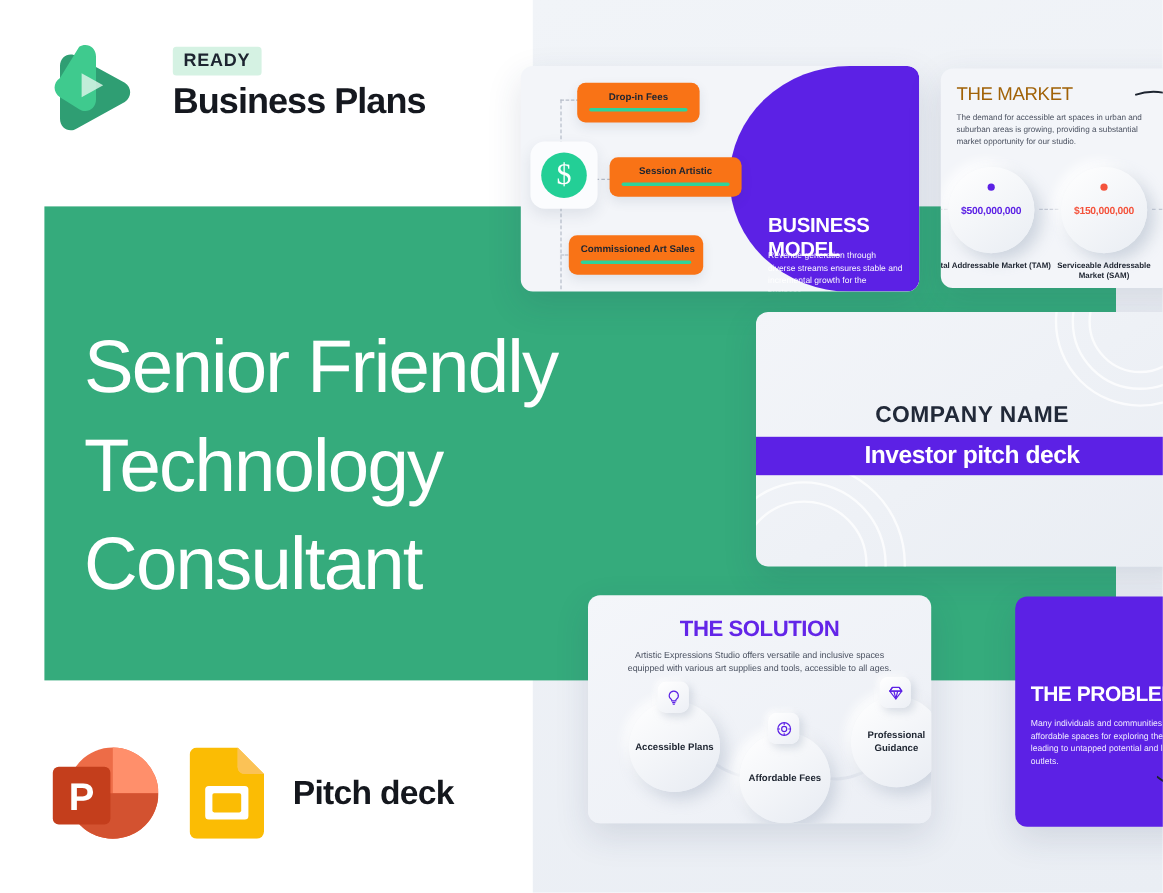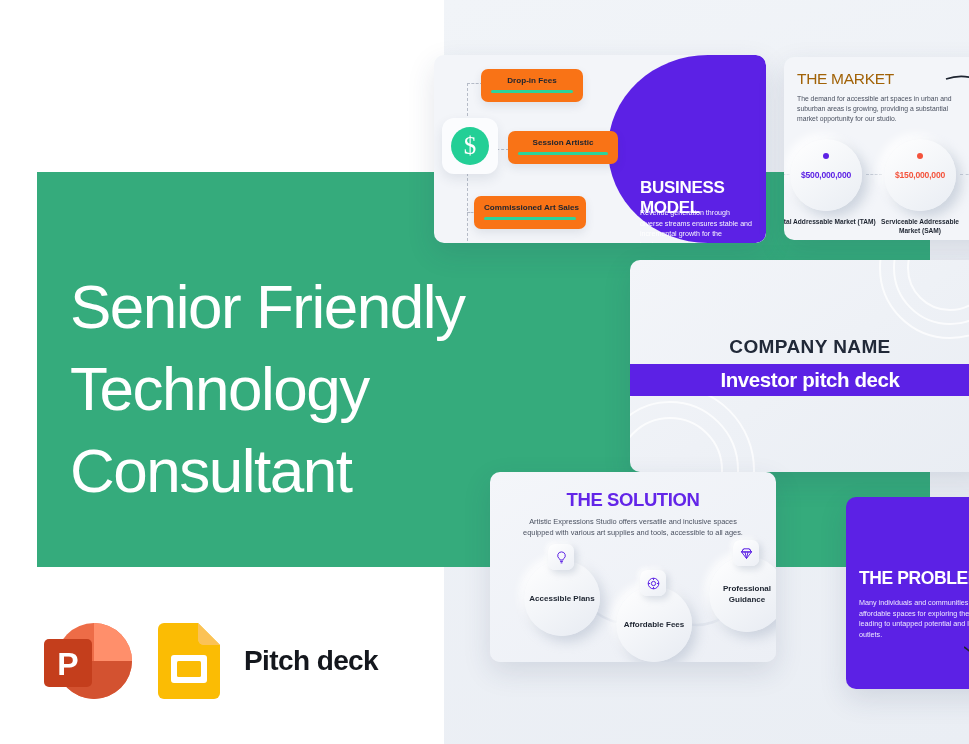--- a/index.html
+++ b/index.html
@@ -113,21 +113,21 @@
   .mk-dash { position: absolute; top: 117px; height: 1px; border-top: 1px dashed #c3c9d4; }
 
   
   .slide-cn { left: 630px; top: 260px; width: 360px; height: 212px; background: linear-gradient(145deg,#f3f5f9,#e9edf3); }
   .cn-rings { position: absolute; inset: 0; overflow: hidden; }
   .cn-company { position: absolute; left: 0; top: 76px; width: 100%; text-align: center; color: #212938; font-size: 19px; font-weight: 800; letter-spacing: 0.4px; }
   .cn-band { position: absolute; left: 0; top: 104px; width: 100%; height: 32px; background: #5c21e5; }
   .cn-band span { display: block; text-align: center; line-height: 32px; color: #fff; font-size: 20.5px; font-weight: 800; letter-spacing: -0.4px; }
 
   
-  .slide-sl { left: 490px; top: 472px; width: 286px; height: 190px; background: linear-gradient(150deg,#f4f6fa,#eceff5); }
+  .slide-sl { left: 490px; top: 496px; width: 286px; height: 190px; background: linear-gradient(150deg,#f4f6fa,#eceff5); }
   .sl-title { position: absolute; left: 0; top: 17px; width: 100%; text-align: center; color: #6325e8; font-size: 18.5px; font-weight: 800; letter-spacing: -0.4px; }
   .sl-body { position: absolute; left: 50%; margin-left: -110px; top: 44px; width: 220px; text-align: center; color: #4a5160; font-size: 7.4px; line-height: 11px; }
   .sl-node { position: absolute; width: 76px; height: 76px; border-radius: 50%;
     background: linear-gradient(145deg,#ffffff,#e7ebf2);
     box-shadow: 5px 6px 12px rgba(160,172,190,.42), -4px -4px 9px rgba(255,255,255,.95);
     display: flex; align-items: center; justify-content: center; text-align: center;
     font-size: 8px; font-weight: 700; color: #1d2430; line-height: 11px;
   }
   .sl-n1 { left: 34px; top: 88px; }
   .sl-n2 { left: 126px; top: 114px; }
@@ -147,20 +147,31 @@
   .pb-arrow { position: absolute; left: 118px; top: 148px; width: 60px; height: 30px; }
 </style>
 </head>
 <body>
 
 <div class="stage">
 
   <div class="right-bg"></div>
   <div class="green-panel"></div>
 
+  <div class="logo-wrap">
+    <svg class="logo-mark" viewBox="0 0 76 80">
+      <path d="M12 22 C12 14 20 10 26 14 L66 36 C72 40 72 48 66 52 L26 74 C20 78 12 74 12 66 Z" fill="#2f9e73"></path>
+      <path d="M28 6 C34 2 42 6 42 14 L42 50 C42 58 34 62 28 58 L12 48 C6 44 6 36 12 32 Z" fill="#3fca8e"></path>
+      <path d="M30 28 L48 38 L30 48 Z" fill="#d8f3e6" opacity="0.85"></path>
+    </svg>
+    <div class="logo-text">
+      <span class="ready-badge">READY</span>
+      <div class="brand-name">Business Plans</div>
+    </div>
+  </div>
 
   <div class="hero-title">Senior Friendly Technology Consultant</div>
 
   <div class="slide slide-bm">
     <div class="bm-purple"></div>
 
     <div class="dline dl-v" style="left:33px; top:28px; height:158px;"></div>
     <div class="dline dl-h" style="left:33px; top:28px; width:16px;"></div>
     <div class="dline dl-h" style="left:33px; top:94px; width:42px;"></div>
     <div class="dline dl-h" style="left:33px; top:157px; width:10px;"></div>

